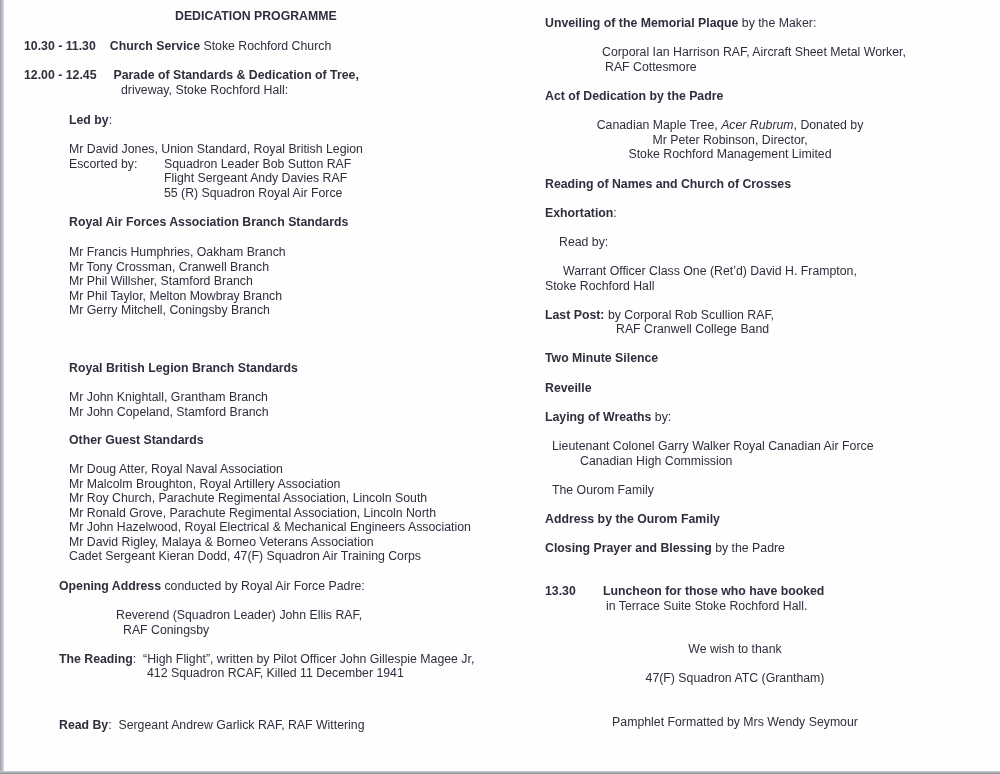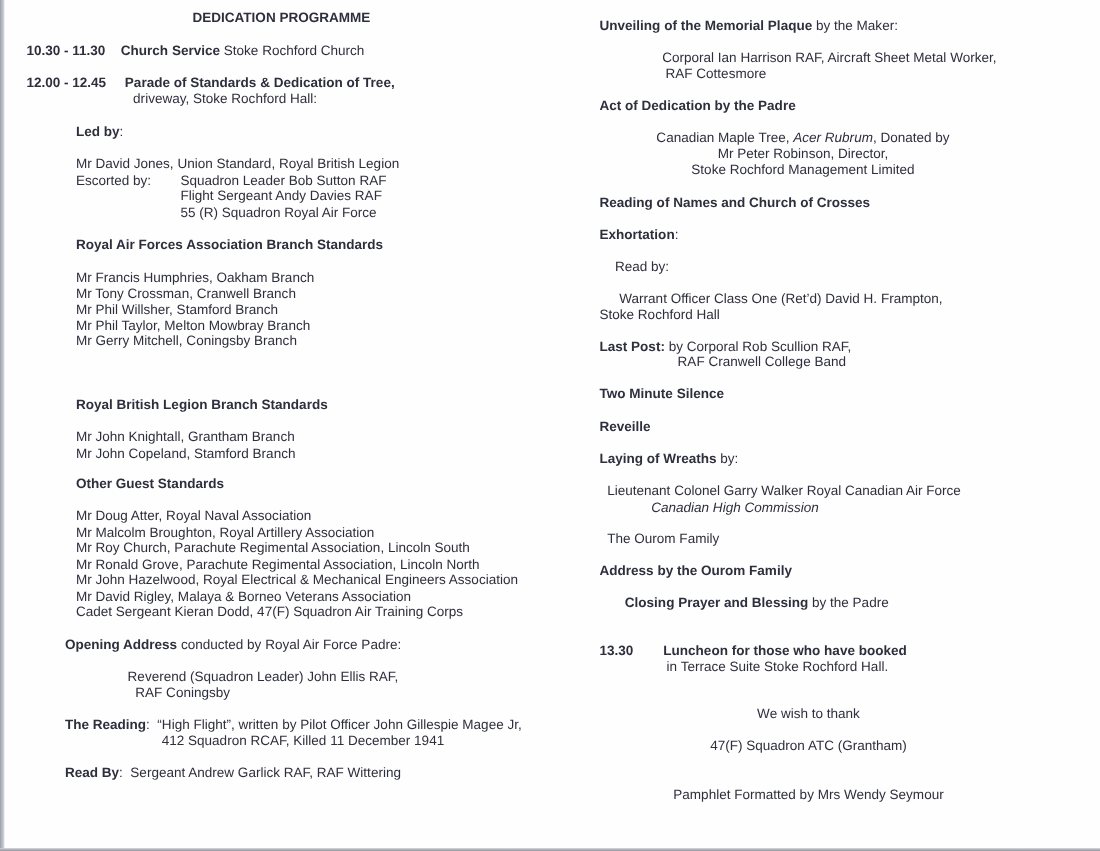--- a/index.html
+++ b/index.html
@@ -72,21 +72,21 @@
     <b>Opening Address</b> <span>conducted by Royal Air Force Padre:</span>
   </div>
   <div class="abs" style="left:116px;top:608px;">Reverend (Squadron Leader) John Ellis RAF,</div>
   <div class="abs" style="left:123px;top:623px;">RAF Coningsby</div>
 
   <div class="abs" style="left:59px;top:652px;">
     <b>The Reading</b><span>:</span>&nbsp;&nbsp;<span>“High Flight”, written by Pilot Officer John Gillespie Magee Jr,</span>
   </div>
   <div class="abs" style="left:147px;top:666px;">412 Squadron RCAF, Killed 11 December 1941</div>
 
-  <div class="abs" style="left:59px;top:695px;">
+  <div class="abs" style="left:59px;top:718px;">
     <b>Read By</b><span>:</span>&nbsp;&nbsp;<span>Sergeant Andrew Garlick RAF, RAF Wittering</span>
   </div>
 </div>
 
 <div>
   <div class="abs" style="left:545px;top:16px;">
     <b>Unveiling of the Memorial Plaque</b> <span>by the Maker:</span>
   </div>
   <div class="abs" style="left:602px;top:45px;">Corporal Ian Harrison RAF, Aircraft Sheet Metal Worker,</div>
   <div class="abs" style="left:605px;top:60px;">RAF Cottesmore</div>
@@ -112,26 +112,26 @@
   </div>
   <div class="abs" style="left:616px;top:322px;">RAF Cranwell College Band</div>
 
   <div class="abs" style="left:545px;top:351px;"><b>Two Minute Silence</b></div>
   <div class="abs" style="left:545px;top:381px;"><b>Reveille</b></div>
 
   <div class="abs" style="left:545px;top:410px;">
     <b>Laying of Wreaths</b> <span>by:</span>
   </div>
   <div class="abs" style="left:552px;top:439px;">Lieutenant Colonel Garry Walker Royal Canadian Air Force</div>
-  <div class="abs" style="left:592px;top:454px;font-style:italic;">Canadian High Commission</div>
+  <div class="abs" style="left:580px;top:454px;">Canadian High Commission</div>
   <div class="abs" style="left:552px;top:483px;">The Ourom Family</div>
 
   <div class="abs" style="left:545px;top:512px;"><b>Address by the Ourom Family</b></div>
 
-  <div class="abs" style="left:568px;top:541px;text-align:right;">
+  <div class="abs" style="left:545px;top:541px;text-align:right;">
     <b>Closing Prayer and Blessing</b> <span>by the Padre</span>
   </div>
 
   <div class="abs" style="left:545px;top:584px;">
     <b>13.30</b><b style="position:absolute;left:58px;">Luncheon for those who have booked</b>
   </div>
   <div class="abs" style="left:606px;top:599px;">in Terrace Suite Stoke Rochford Hall.</div>
 
   <div class="abs center" style="left:560px;top:642px;width:350px;text-align:center;">We wish to thank</div>
   <div class="abs center" style="left:560px;top:671px;width:350px;">

